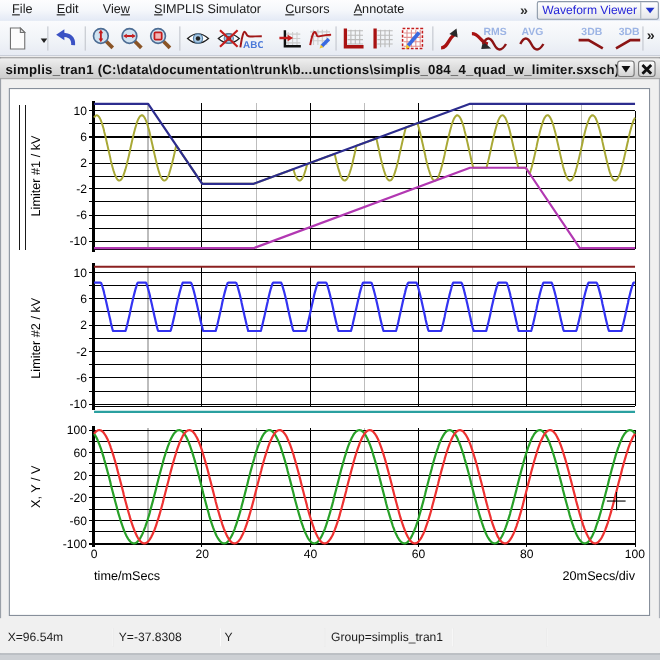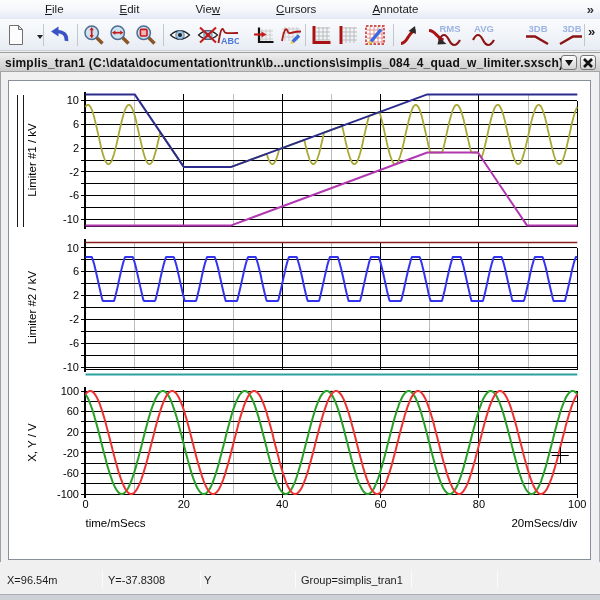--- a/index.html
+++ b/index.html
@@ -6,21 +6,21 @@
   html,body { width:600px; height:600px; overflow:hidden; }
   body { background:#f0f0f0; font-family:"Liberation Sans", sans-serif; position:relative; }
 
   
   .menubar {
     position:absolute; left:0; top:0; width:600px; height:19px;
     background:linear-gradient(180deg,#fdfdfe 0%,#f5f7fb 50%,#e3e9f5 100%);
     display:flex; align-items:center; font-size:11.5px; color:#1a1a1a;
     z-index:10;
   }
-  .menu-item { padding:0 11px; height:19px; line-height:19px; white-space:nowrap; cursor:default;margin-left:34px; }
+  .menu-item { padding:0 11px; height:19px; line-height:19px; white-space:nowrap; cursor:default; }
   .menu-item u { text-decoration:underline; }
   .menu-overflow { font-size:13px; font-weight:bold; color:#333; padding:0 6px; margin-left:auto; }
   .viewer-combo {
     flex-shrink:0; width:111px; height:17px; margin-right:1px; margin-left:2px;
     border:1px solid #8c98a8; border-radius:2px;
     background:linear-gradient(180deg,#ffffff,#f0f1f3 60%,#e4e6ea);
     display:flex; align-items:center; position:relative;
   }
   .viewer-combo .combo-text { color:#2525d8; font-size:11px; padding-left:4px; flex:1; white-space:nowrap; overflow:hidden; }
   .viewer-combo .combo-btn { width:16px; height:15px; border-left:1px solid #aab2bd; display:flex; align-items:center; justify-content:center; }
@@ -75,23 +75,30 @@
   .ssep { position:absolute; top:9px; width:1px; height:17px; background:#cfcfcf; border-right:1px solid #fbfbfb; }
   .bottomstrip { position:absolute; left:0; top:594px; width:600px; height:6px; background:#cdd0d4; border-top:1px solid #aaaeb4; z-index:6; }
 </style>
 </head>
 <body>
 
 <div class="menubar" id="menubar">
     <span class="menu-item"><u>F</u>ile</span>
     <span class="menu-item"><u>E</u>dit</span>
     <span class="menu-item">Vie<u>w</u></span>
+    <span class="menu-item"><u>S</u>IMPLIS Simulator</span>
     <span class="menu-item"><u>C</u>ursors</span>
     <span class="menu-item"><u>A</u>nnotate</span>
     <span class="menu-overflow">»</span>
+    <span class="viewer-combo">
+      <span class="combo-text">Waveform Viewer</span>
+      <span class="combo-btn">
+        <span class="combo-arrow"></span>
+      </span>
+    </span>
   </div>
 
 <div class="toolbar" id="toolbar">
     <span class="tbtn" style="left: 4px;">
       <svg width="22" height="22" viewBox="0 0 22 22">
         <path d="M4.5 1.5 h9 l4 4 v15 h-13 z" fill="#fcfcfc" stroke="#707070"></path>
         <path d="M13.5 1.5 l4 4 h-4 z" fill="#e0e0e0" stroke="#707070"></path>
       </svg>
     </span>
     <span class="tbtn" style="left: 28px;">

